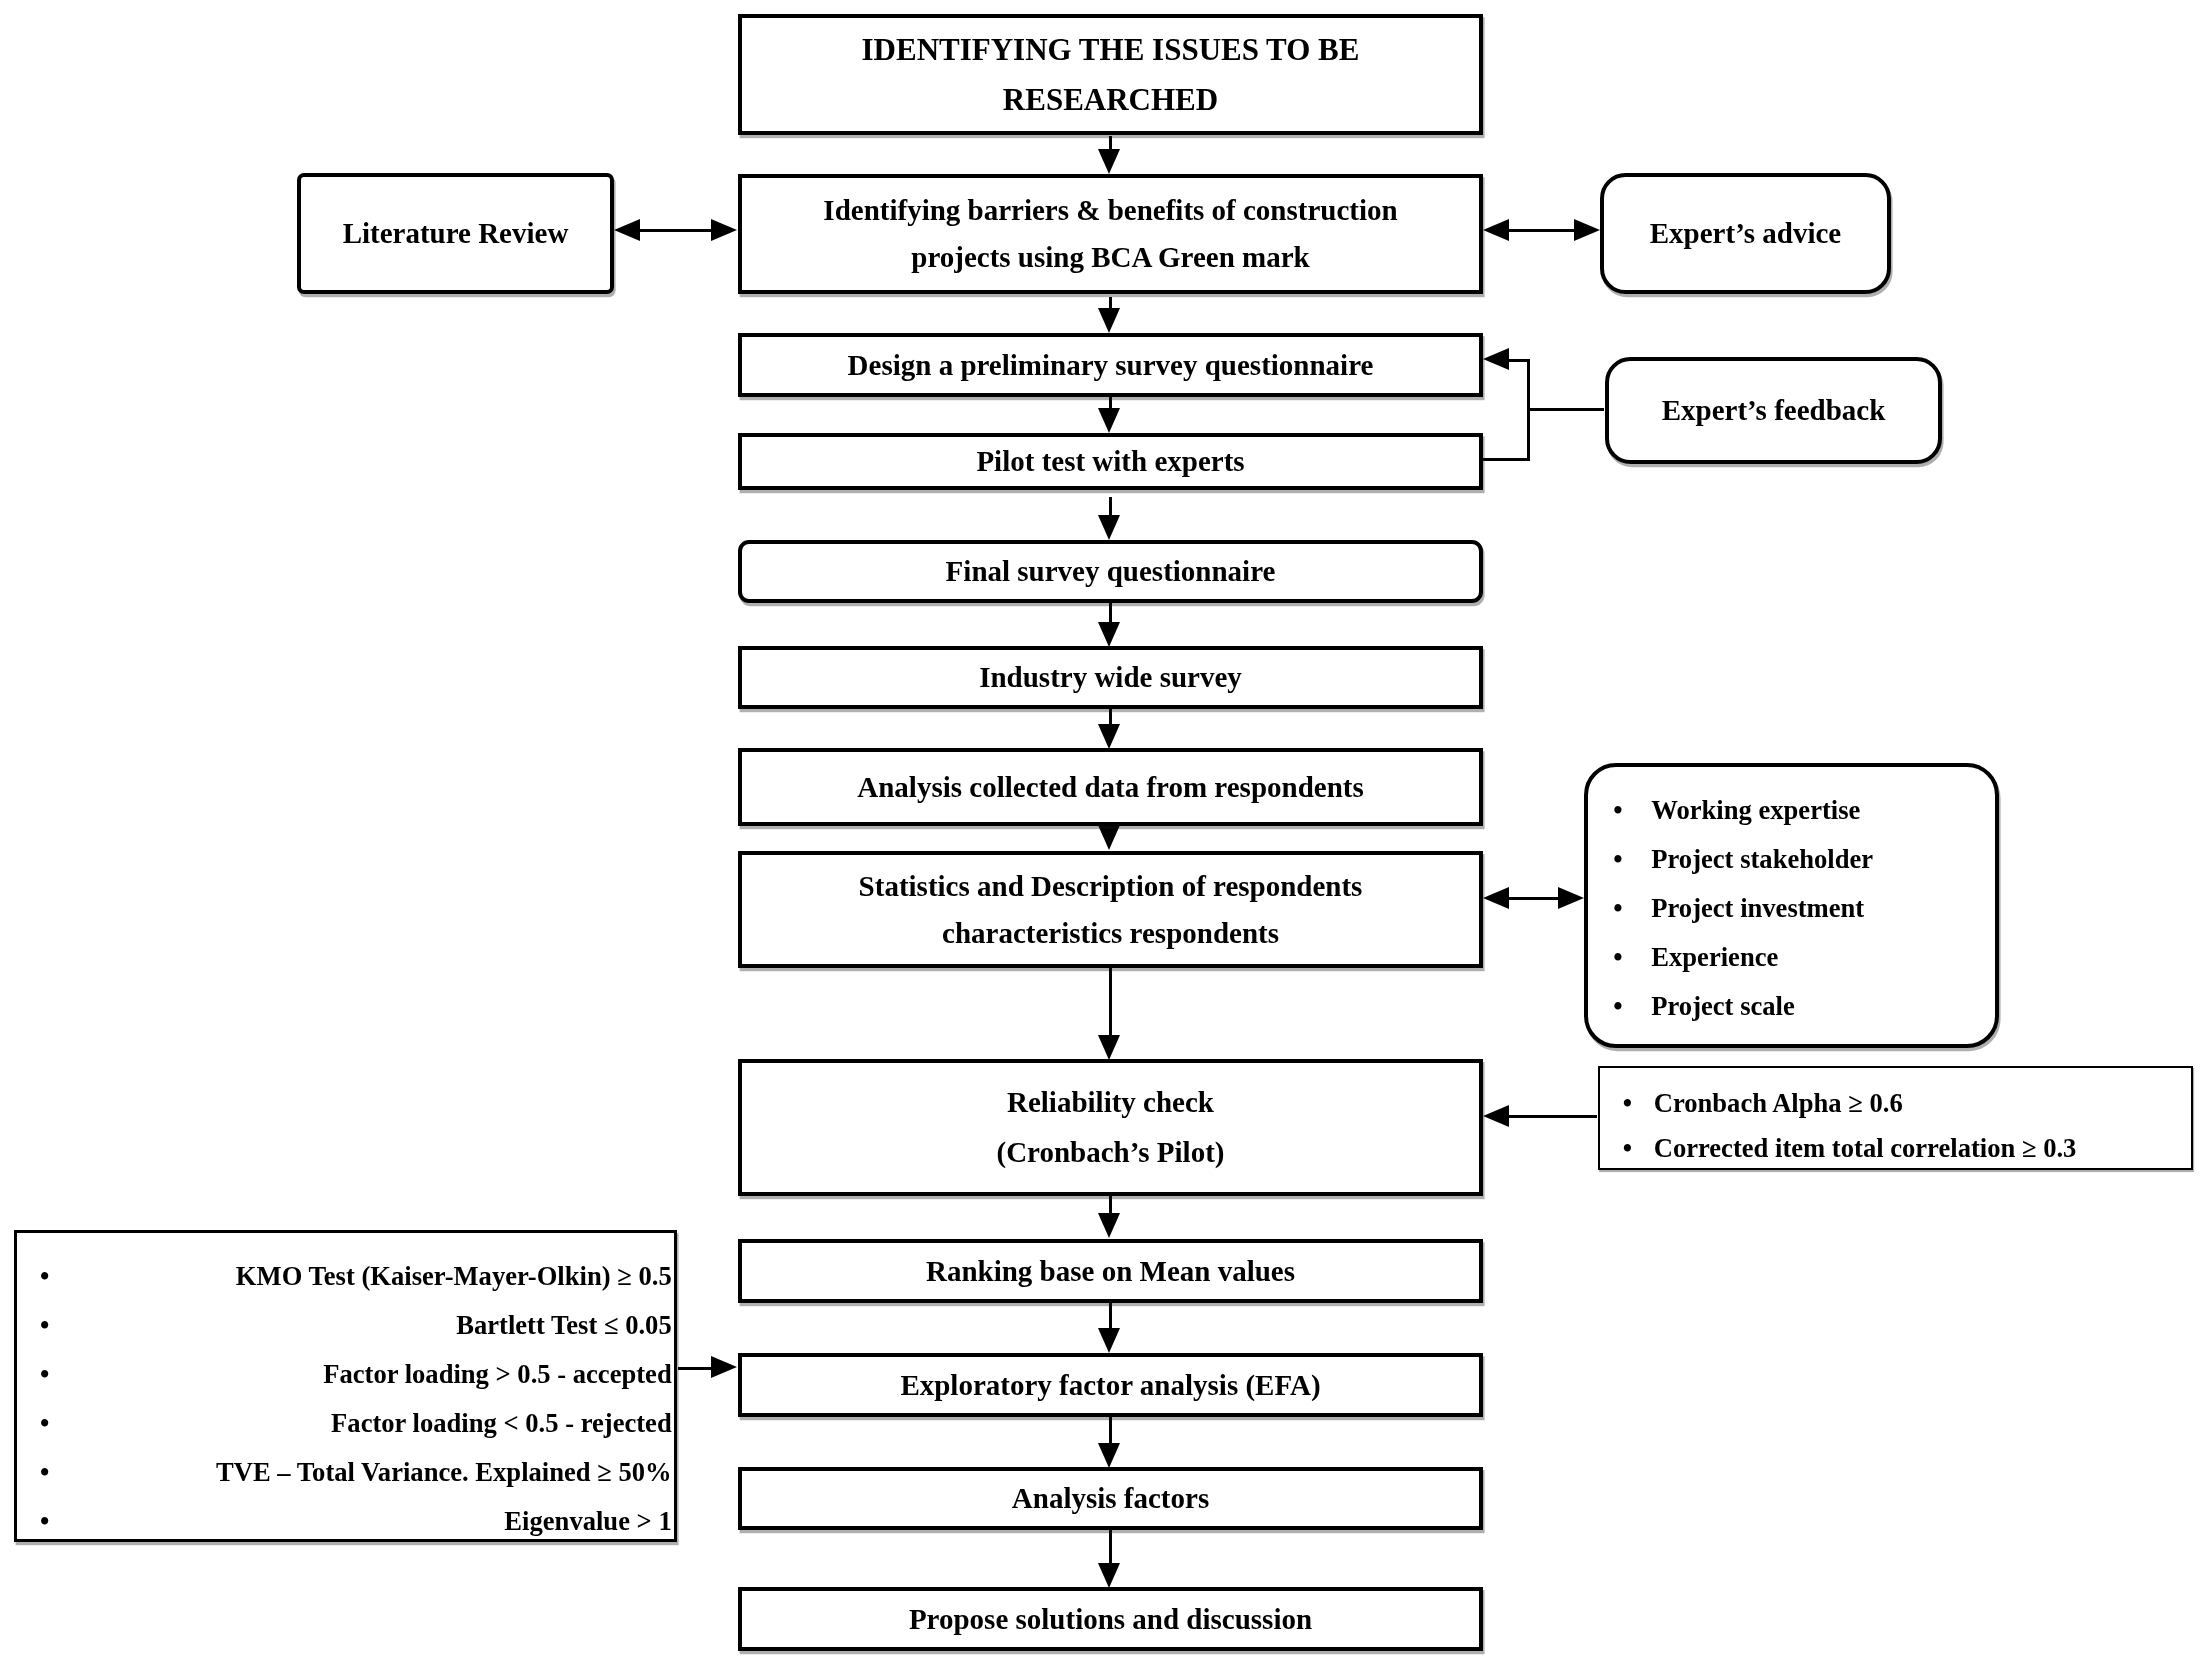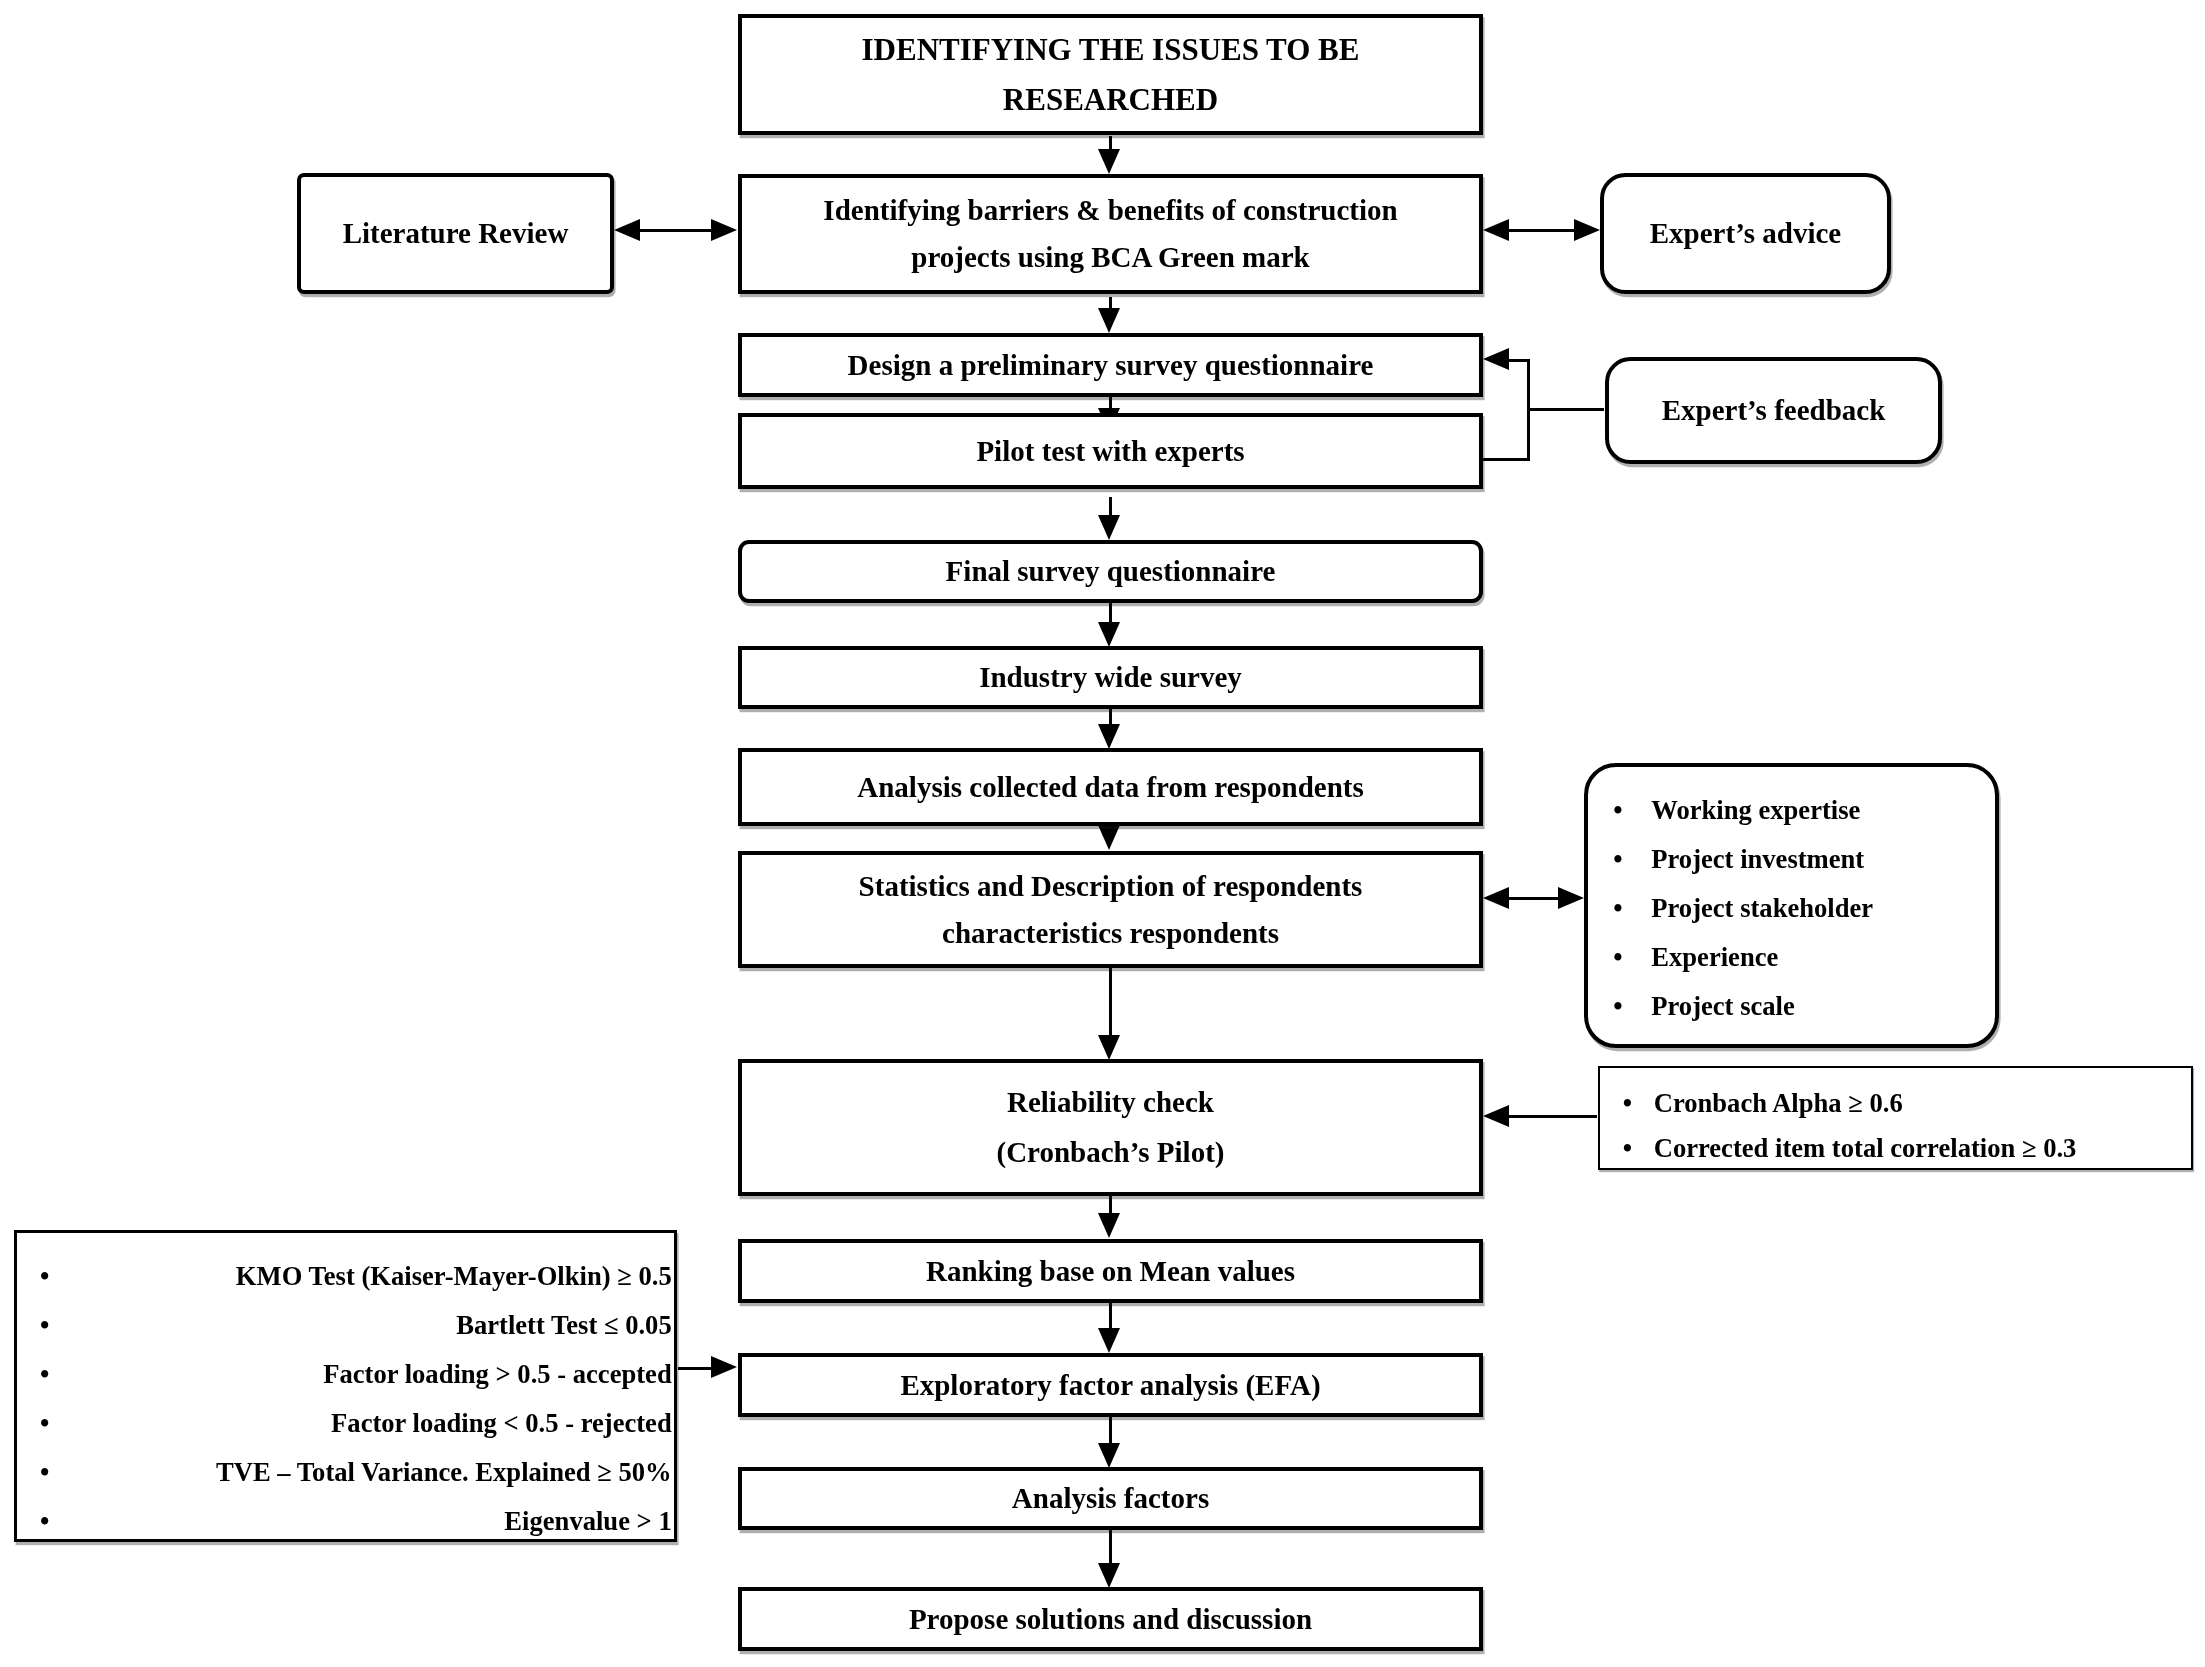--- a/index.html
+++ b/index.html
@@ -136,21 +136,21 @@
   </div>
 
   <div class="box" style="left:738px;top:333px;width:745px;height:64px;">
     <span>Design a preliminary survey questionnaire</span>
   </div>
 
   <div class="box rounded" style="left:1605px;top:357px;width:337px;height:107px;">
     <span>Expert’s feedback</span>
   </div>
 
-  <div class="box" style="left:738px;top:413px;width:745px;height:76px;">
+  <div class="box" style="left:738px;top:433px;width:745px;height:57px;">
     <span>Pilot test with experts</span>
   </div>
 
   <div class="box r34" style="left:738px;top:540px;width:745px;height:63px;">
     <span>Final survey questionnaire</span>
   </div>
 
   <div class="box" style="left:738px;top:646px;width:745px;height:63px;">
     <span>Industry wide survey</span>
   </div>
@@ -158,22 +158,22 @@
   <div class="box" style="left:738px;top:748px;width:745px;height:78px;">
     <span>Analysis collected data from respondents</span>
   </div>
 
   <div class="box pad-wide" style="left:738px;top:851px;width:745px;height:117px;">
     <span>Statistics and Description of respondents characteristics respondents</span>
   </div>
 
   <div class="box bullets rounded" style="left:1584px;top:763px;width:415px;height:285px;border-radius:32px;padding:18.6px 5.3px;line-height:49px;">
     <div class="bullet-item">Working expertise</div>
+    <div class="bullet-item">Project stakeholder</div>
     <div class="bullet-item">Project investment</div>
-    <div class="bullet-item">Project stakeholder</div>
     <div class="bullet-item">Experience</div>
     <div class="bullet-item">Project scale</div>
   </div>
 
   <div class="box" style="left:738px;top:1059px;width:745px;height:137px;line-height:1.72;">
     <span>
       <span style="display:block;">Reliability check</span>
       <span style="display:block;">(Cronbach’s Pilot)</span>
     </span>
   </div>

